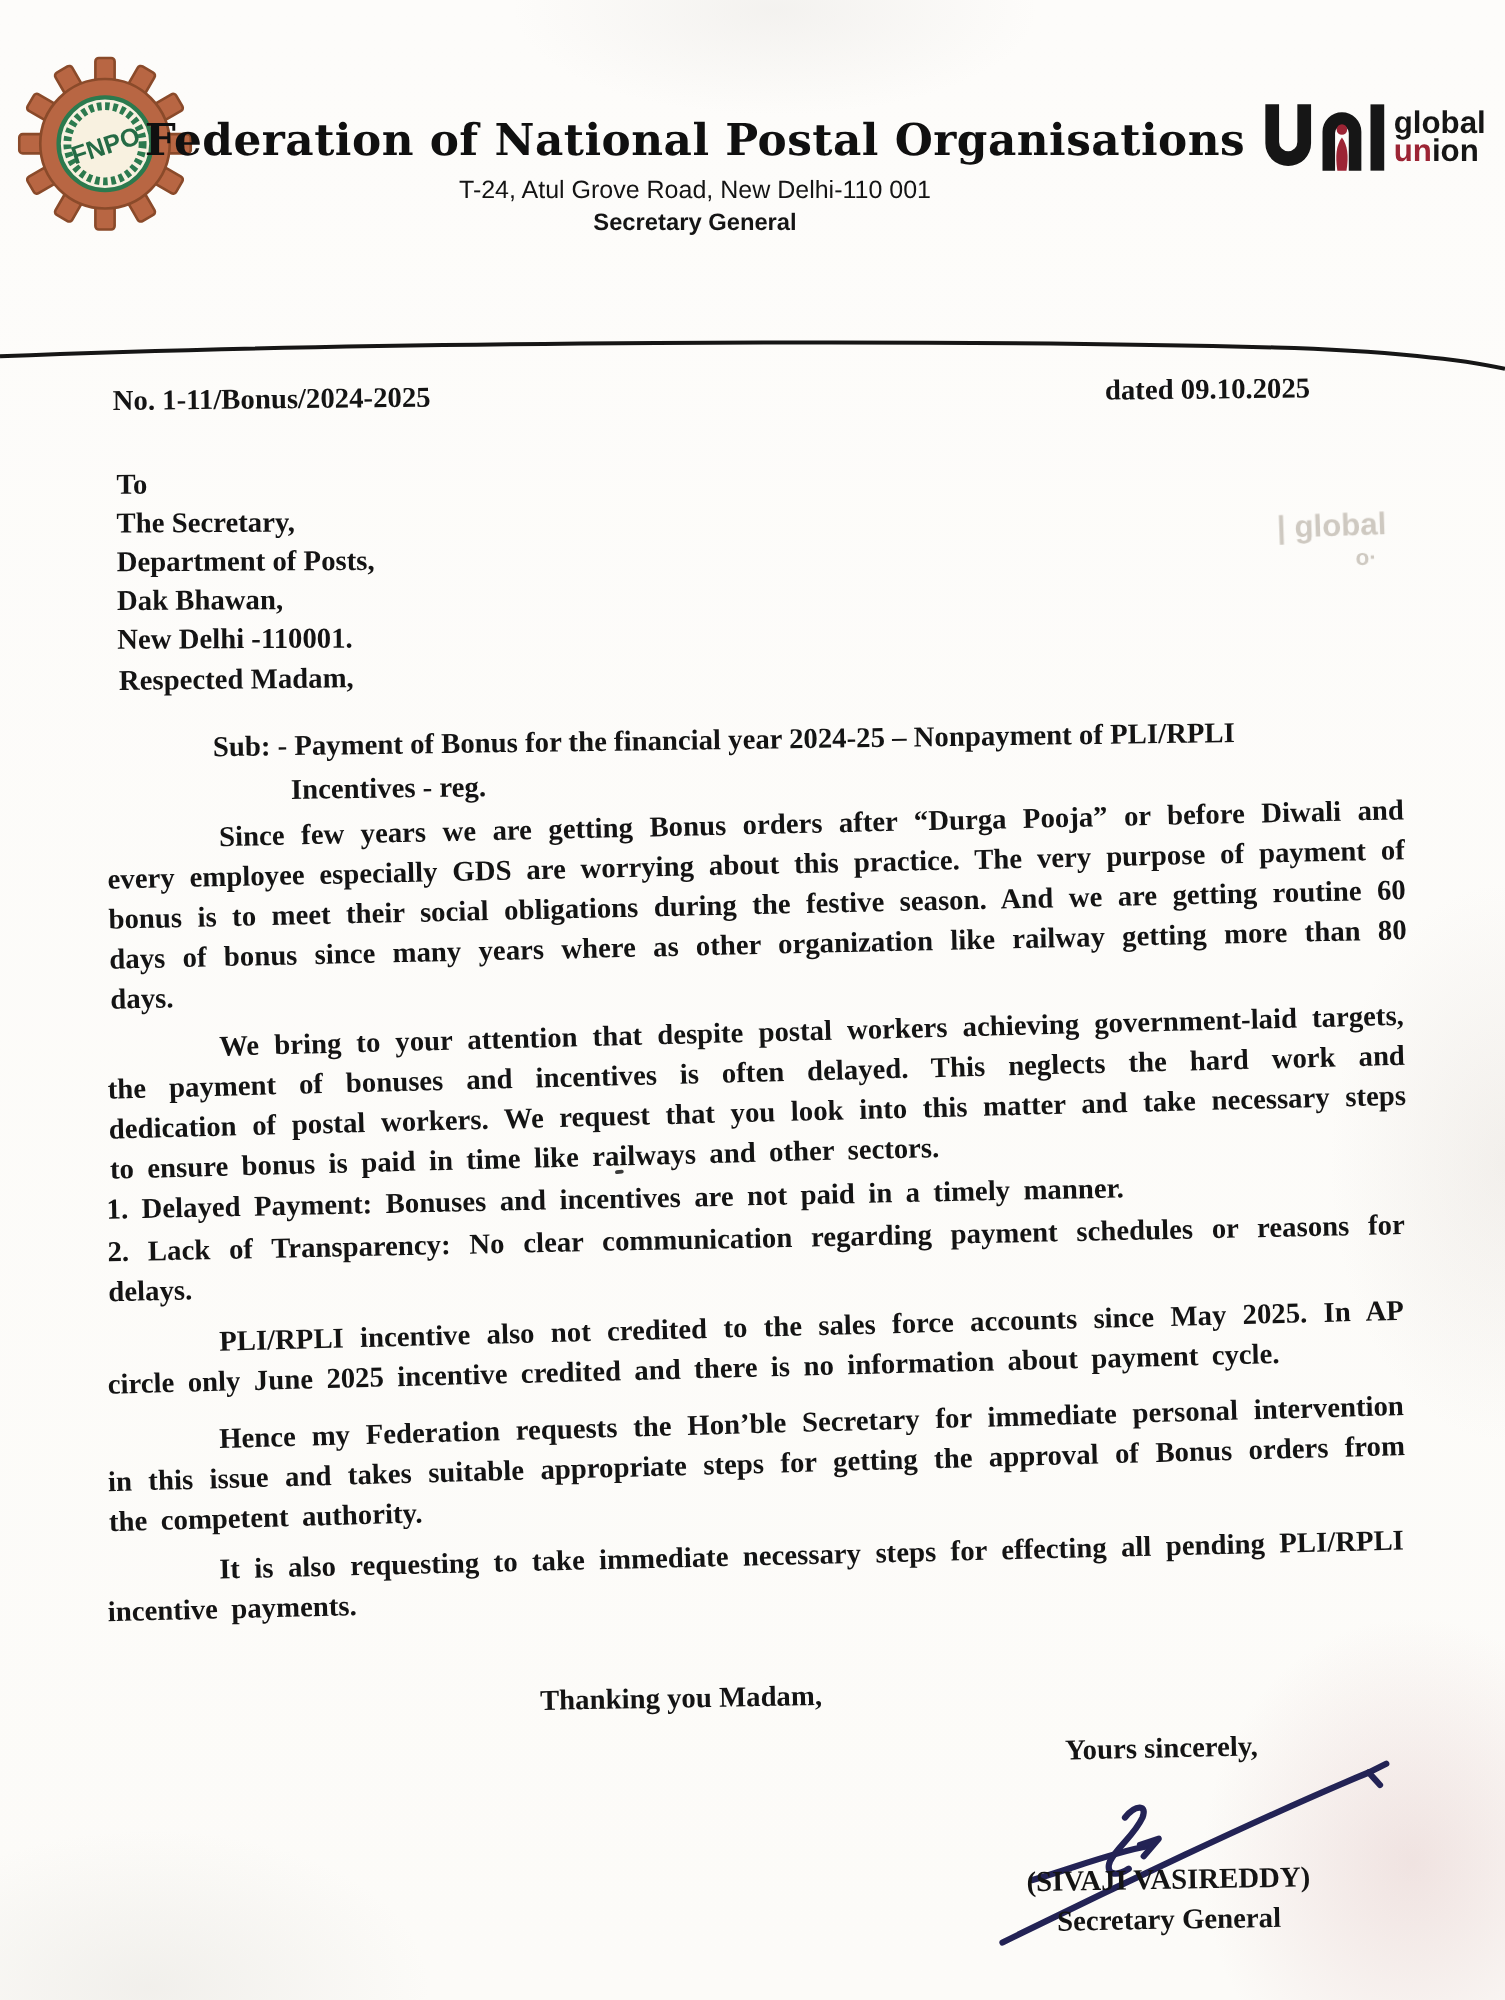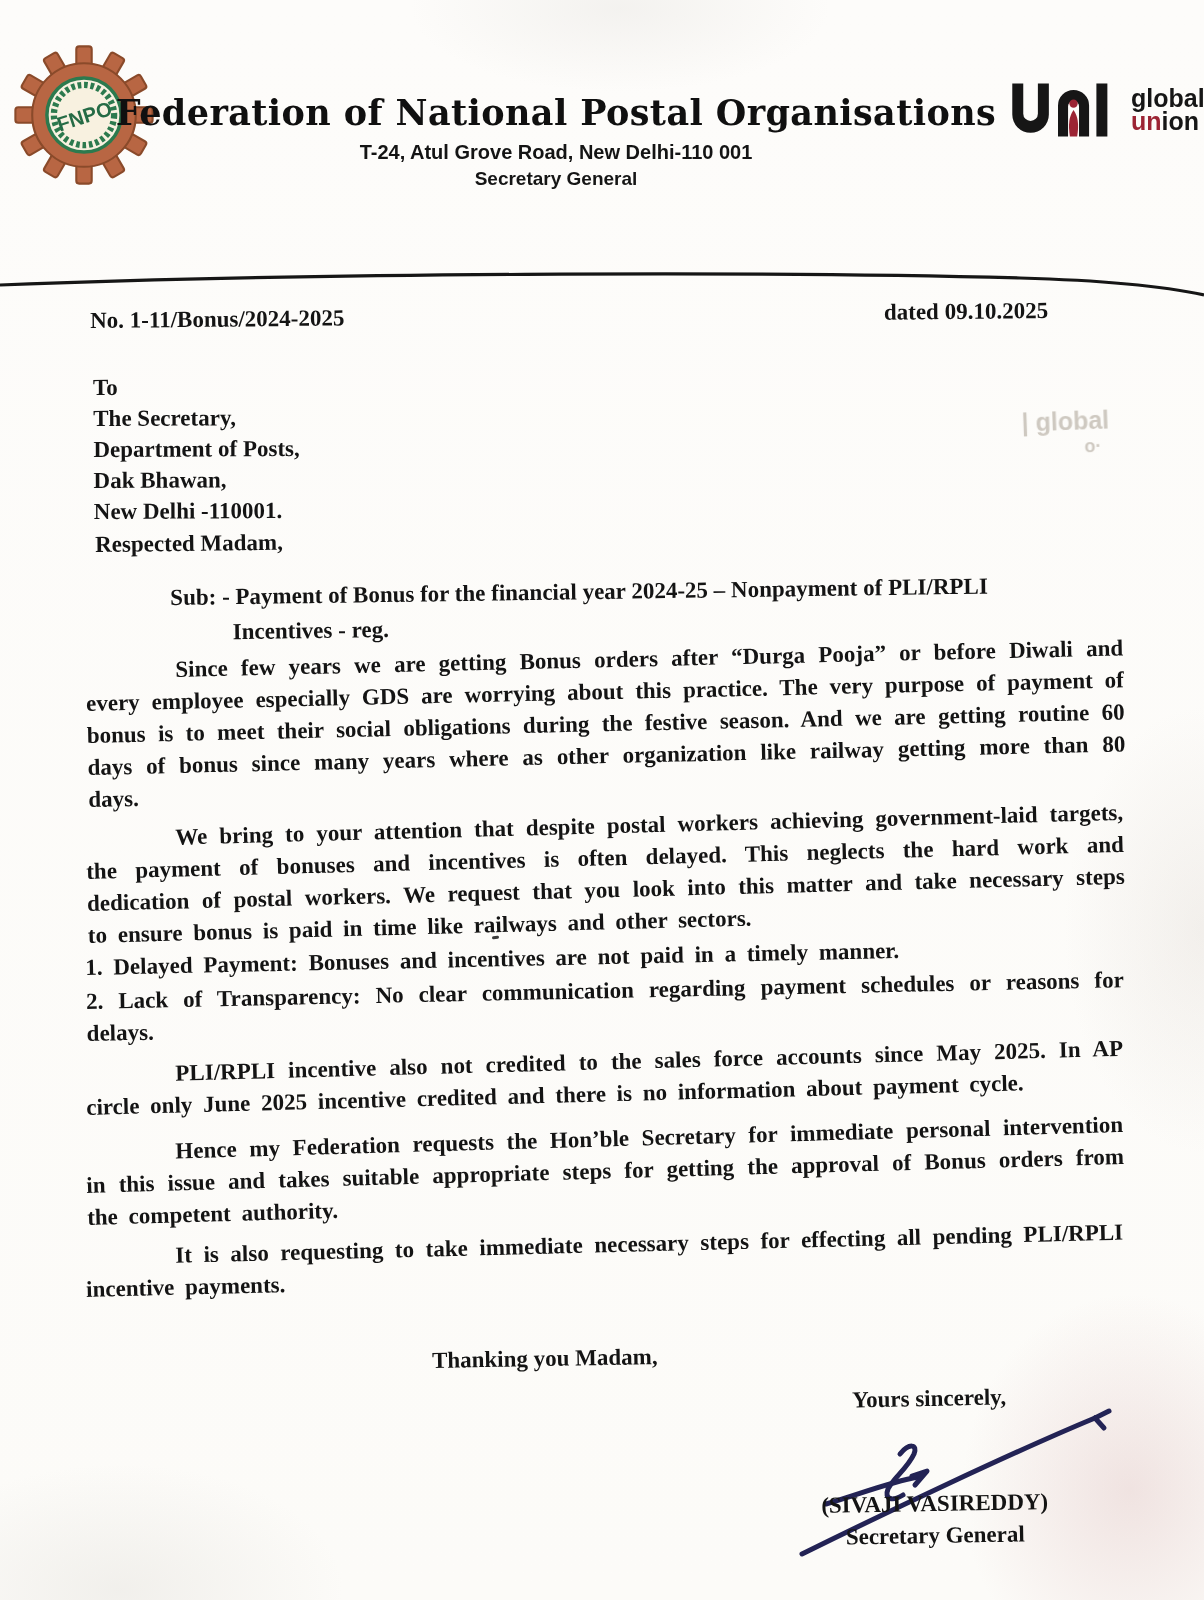--- a/index.html
+++ b/index.html
@@ -9,26 +9,26 @@
     background:
       radial-gradient(240px 280px at 1130px 1490px, rgba(214,176,176,.32), transparent 70%),
       radial-gradient(200px 320px at 1204px 930px, rgba(206,196,188,.22), transparent 70%),
       radial-gradient(320px 180px at 120px 1590px, rgba(198,194,186,.20), transparent 70%),
       radial-gradient(300px 120px at 620px 8px, rgba(200,196,190,.18), transparent 70%),
       linear-gradient(#fdfcfa,#fcfbf8);
   }
   
   .header-center{position:absolute;top:50px;left:92px;width:928px;text-align:center;margin-top:42px;}
   .org-title{font-family:"DejaVu Serif",serif;font-weight:bold;font-size:35px;letter-spacing:.4px;color:#101010;}
-  .org-address{font-family:"Liberation Sans",sans-serif;font-weight:bold;font-size:20px;margin-top:8px;}
+  .org-address{font-family:"Liberation Sans",sans-serif;font-weight:normal;font-size:20px;margin-top:8px;}
   .org-contact{font-family:"Liberation Sans",sans-serif;font-weight:bold;font-size:20px;margin-top:5px;}
   .officer-name{font-family:"Liberation Sans",sans-serif;font-weight:bold;font-size:25px;letter-spacing:.5px;color:#8b1b1b;margin-top:26px;}
   .officer-title{font-family:"Liberation Sans",sans-serif;font-weight:bold;font-size:19px;margin-top:4px;color:#151515;}
   .logo-fnpo{position:absolute;top:44px;left:14px;width:140px;height:142px;}
-  .logo-uni{position:absolute;top:78px;left:1006px;display:flex;align-items:center;gap:21px;}
+  .logo-uni{position:absolute;top:78px;left:1006px;display:flex;align-items:center;gap:5px;}
   .uni-word{font-family:"Liberation Sans",sans-serif;font-weight:bold;font-size:25px;line-height:.92;letter-spacing:0;color:#161616;}
   .uni-red{color:#9c2434;margin-top:24px;}
   .divider{position:absolute;top:270px;left:0;width:1204px;height:28px;}
   
   .watermark{position:absolute;top:408px;left:1022px;color:rgba(168,158,146,.55);
     font-family:"Liberation Sans",sans-serif;font-weight:bold;font-size:25px;line-height:26px;
     transform:rotate(-2deg);filter:blur(.6px);}
   .watermark .wm2{display:block;margin-left:62px;font-size:18px;}
   .stray-dot{position:absolute;top:936px;left:492px;width:7px;height:3px;background:#3a3a3a;border-radius:2px;transform:rotate(-8deg);}
   

